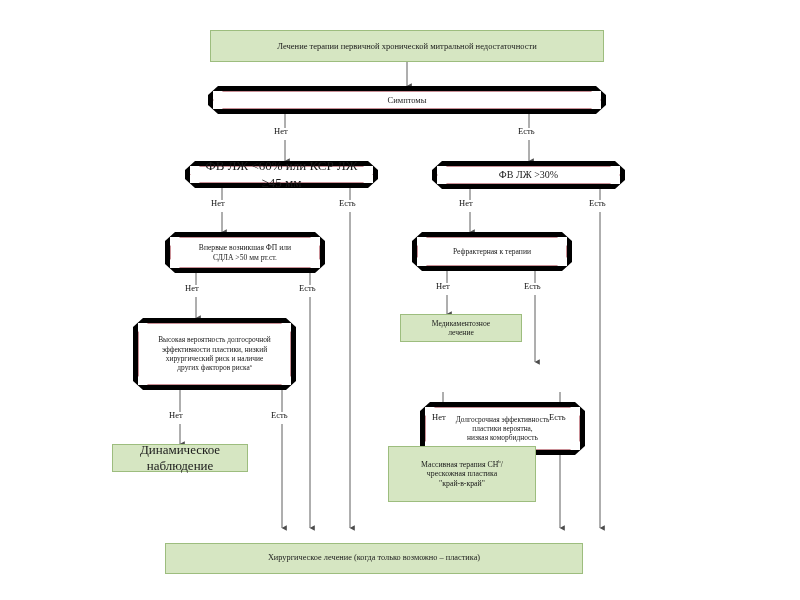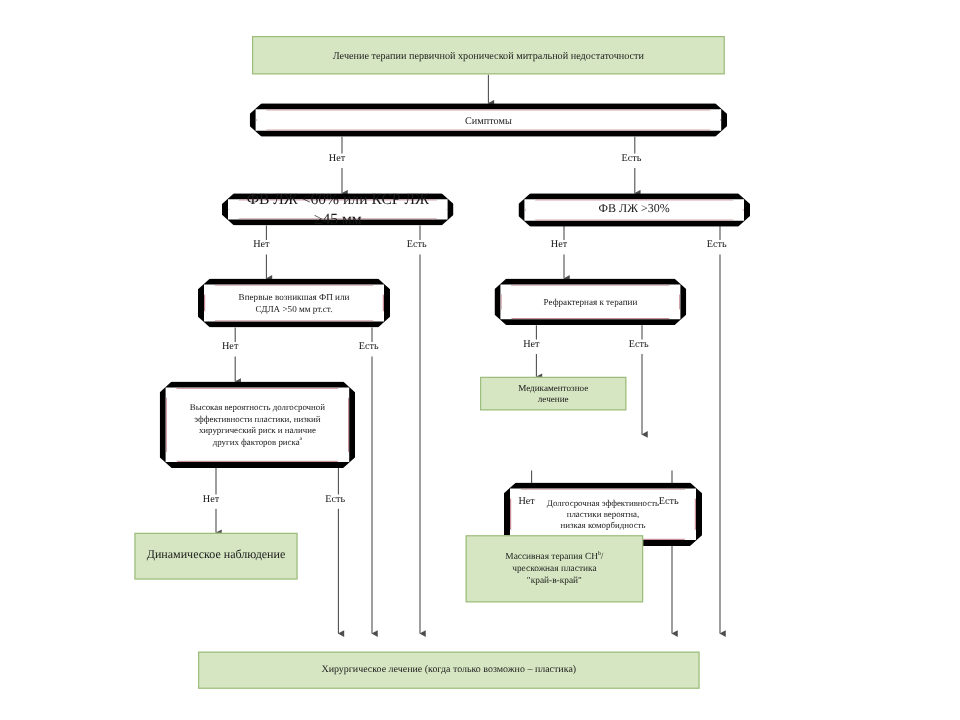--- a/index.html
+++ b/index.html
@@ -157,21 +157,21 @@
 
   <div class="node decision" style="left:420px;top:362px;width:165px;height:53px;font-size:7.4px;margin-top:40px;">
     <span class="deco-ring"></span>
     <span class="inner">
         <span class="txt">Долгосрочная эффективность
 пластики вероятна,
 низкая коморбидность</span>
       </span>
   </div>
 
-  <div class="node green" style="left:112px;top:444px;width:136px;height:39px;font-size:10px;">
+  <div class="node green" style="left:112px;top:444px;width:136px;height:28px;font-size:13px;">
     <span class="txt">Динамическое наблюдение</span>
   </div>
 
   <div class="node green" style="left:388px;top:446px;width:148px;height:56px;font-size:7.8px;">
     <span><span class="txt">Массивная терапия СН</span><span class="sup">b</span><span class="txt">/
 чрескожная пластика
 "край-в-край"</span></span>
   </div>
 
   <div class="node green" style="left:165px;top:543px;width:418px;height:31px;font-size:8.3px;">

